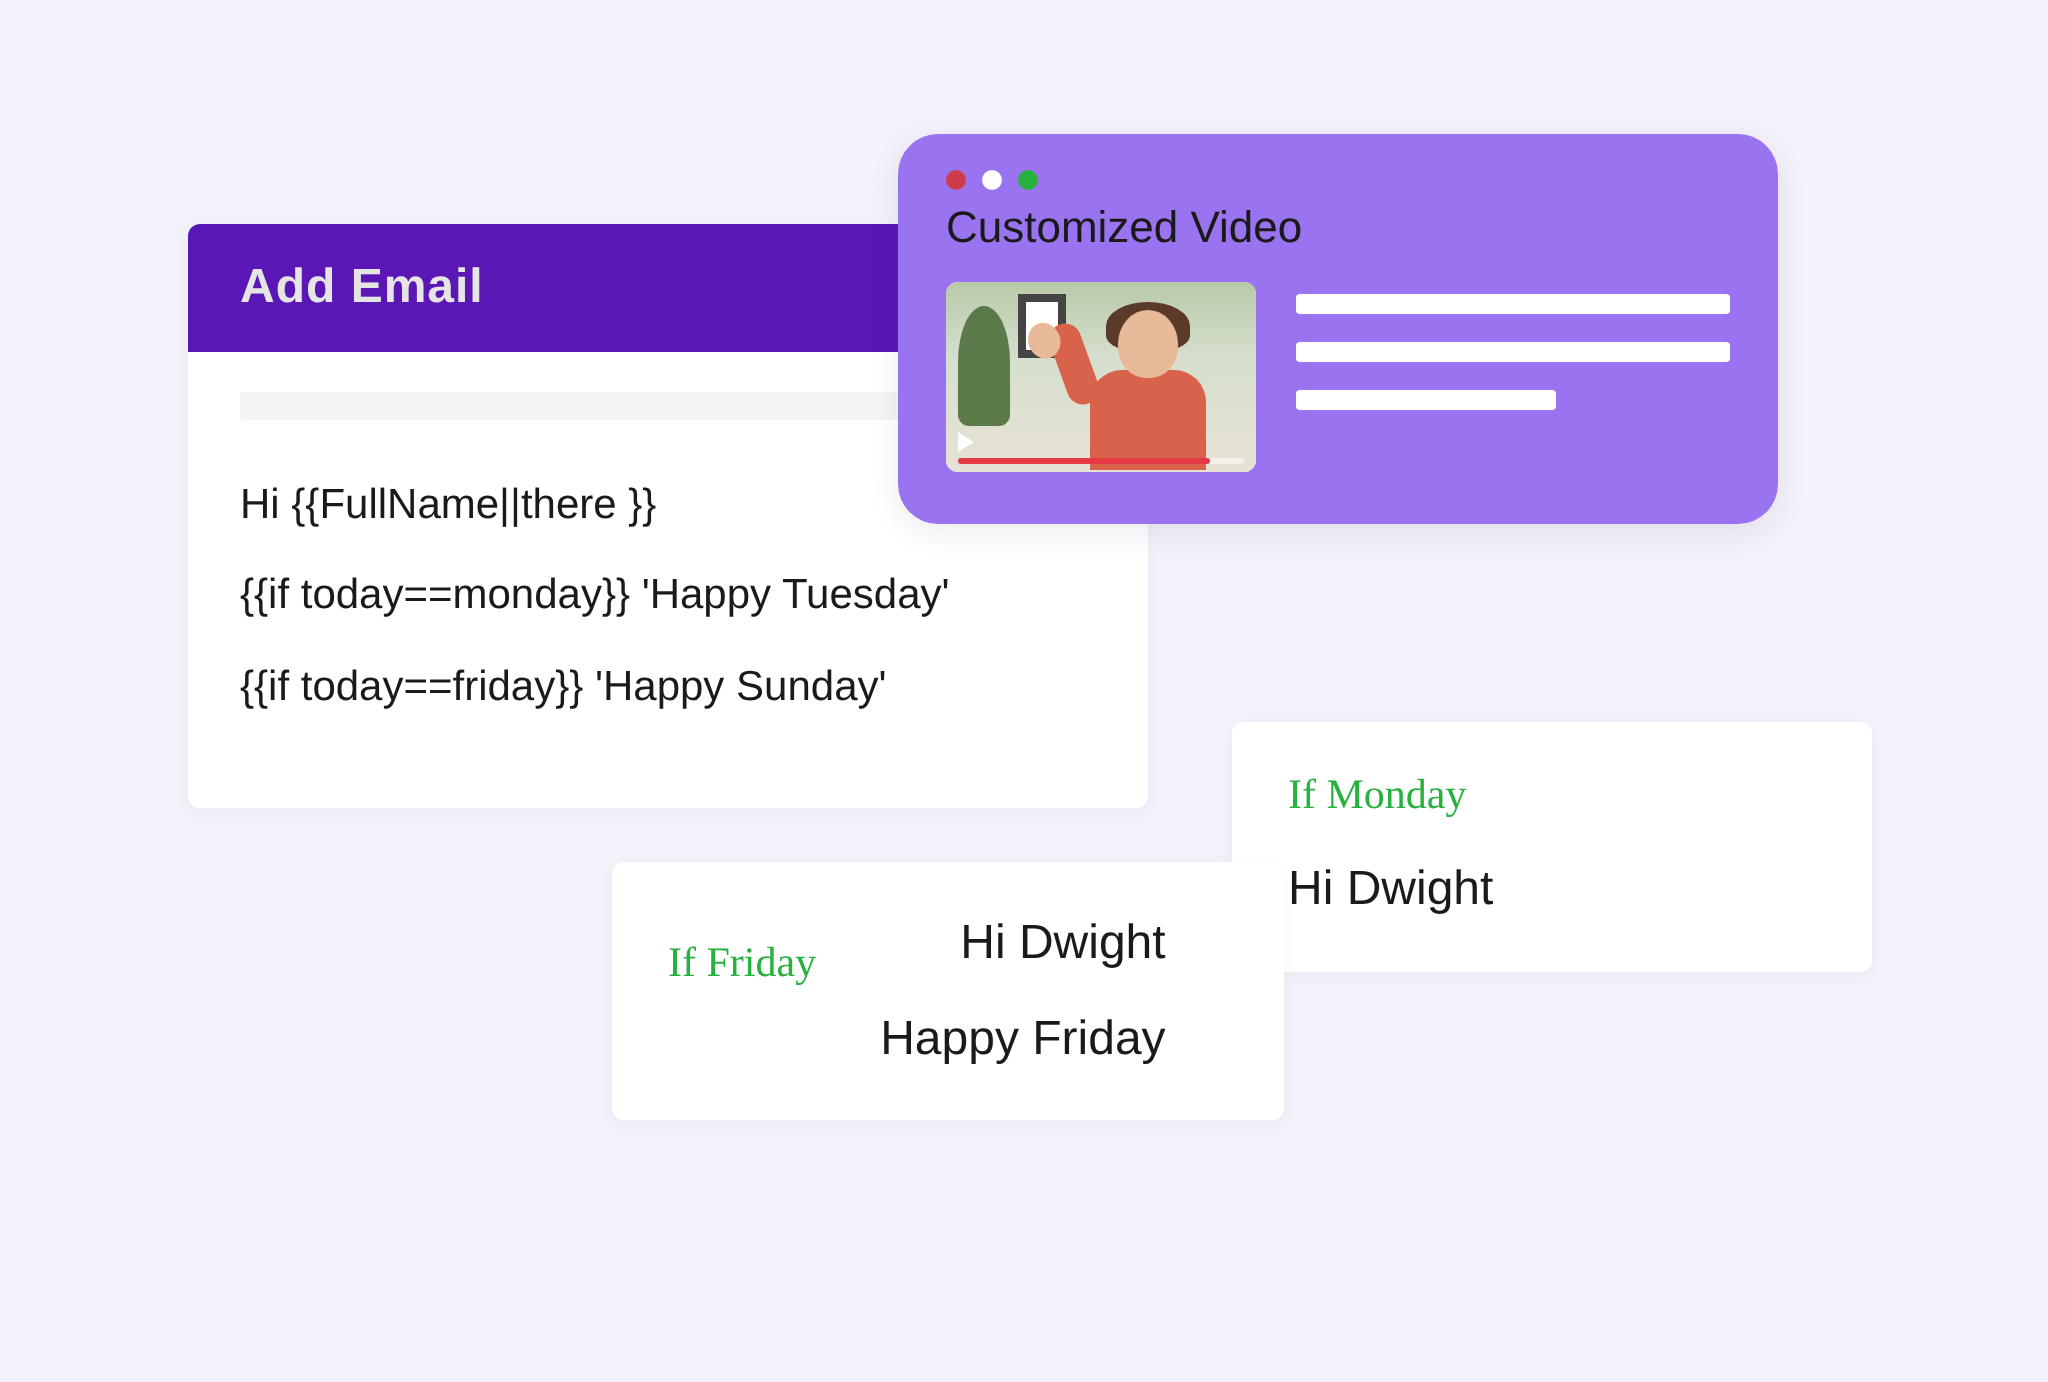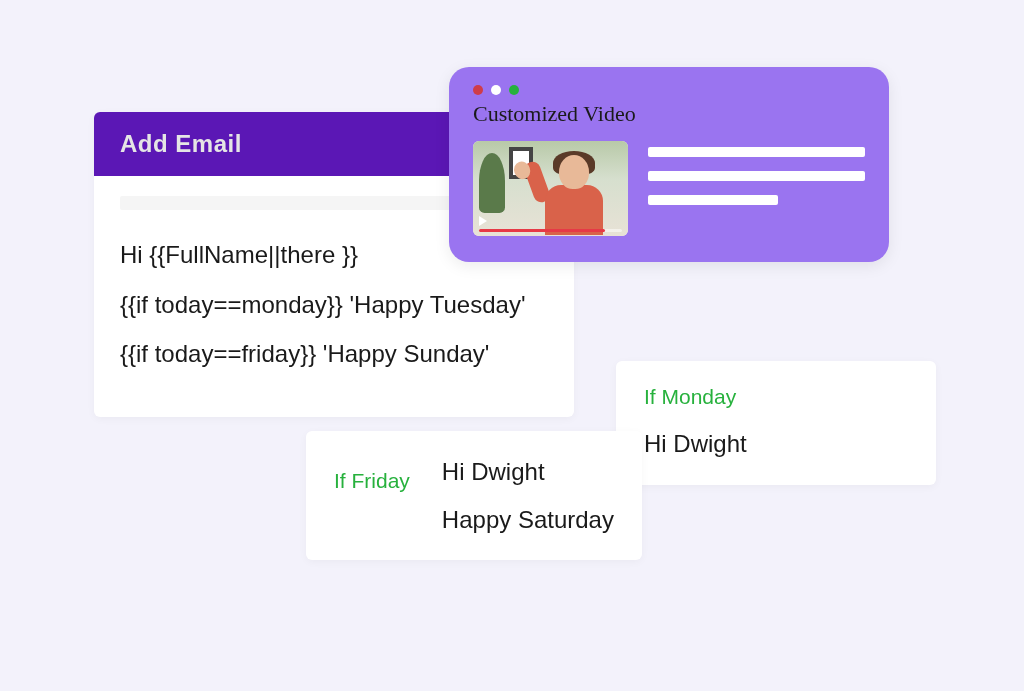--- a/index.html
+++ b/index.html
@@ -36,21 +36,21 @@
     .email-body {
       padding: 20px 26px 30px 26px;
     }
     .subject-bar {
       height: 14px;
       background: #f5f5f5;
       border-radius: 2px;
       margin-bottom: 28px;
     }
     .email-line {
-      font-size: 24px;
+      font-size: 21px;
       color: #1a1a1a;
       line-height: 1.4;
       margin-bottom: 16px;
     }
     .video-card {
       position: absolute;
       left: 449px;
       top: 67px;
       width: 440px;
       background: #9a74f0;
@@ -68,21 +68,20 @@
       height: 10px;
       border-radius: 50%;
     }
     .dot-red { background: #cf3c49; }
     .dot-white { background: #ffffff; }
     .dot-green { background: #27b13d; }
     .video-title {
       font-size: 22px;
       color: #1a1a1a;
       margin-bottom: 14px;
-      font-family: Liberation Serif, serif;
     }
     .video-content {
       display: flex;
       gap: 20px;
       align-items: flex-start;
     }
     .video-thumb {
       width: 155px;
       height: 95px;
       background: #eee;
@@ -219,25 +218,27 @@
       left: 306px;
       top: 431px;
       width: 336px;
       background: #fff;
       border-radius: 6px;
       padding: 24px 28px;
       box-shadow: 0 2px 8px rgba(0,0,0,0.04);
       display: flex;
       gap: 32px;
       align-items: flex-start;
+      text-align: right;
     }
     .condition-label {
       color: #27b13d;
       font-size: 21px;
       margin-bottom: 18px;
+      font-family: Liberation Serif, serif;
     }
     .result-friday .condition-label {
       margin-bottom: 0;
       padding-top: 14px;
     }
     .result-text {
       font-size: 24px;
       color: #1a1a1a;
       line-height: 1.4;
       margin-bottom: 14px;
@@ -296,15 +297,15 @@
 
 <div class="result-monday">
   <div class="condition-label">If Monday</div>
   <div class="result-text">Hi Dwight</div>
 </div>
 
 <div class="result-friday">
   <div class="condition-label">If Friday</div>
   <div>
     <div class="result-text">Hi Dwight</div>
-    <div class="result-text">Happy Saturday</div>
+    <div class="result-text">Happy Friday</div>
   </div>
 </div>
 
 </body></html>

